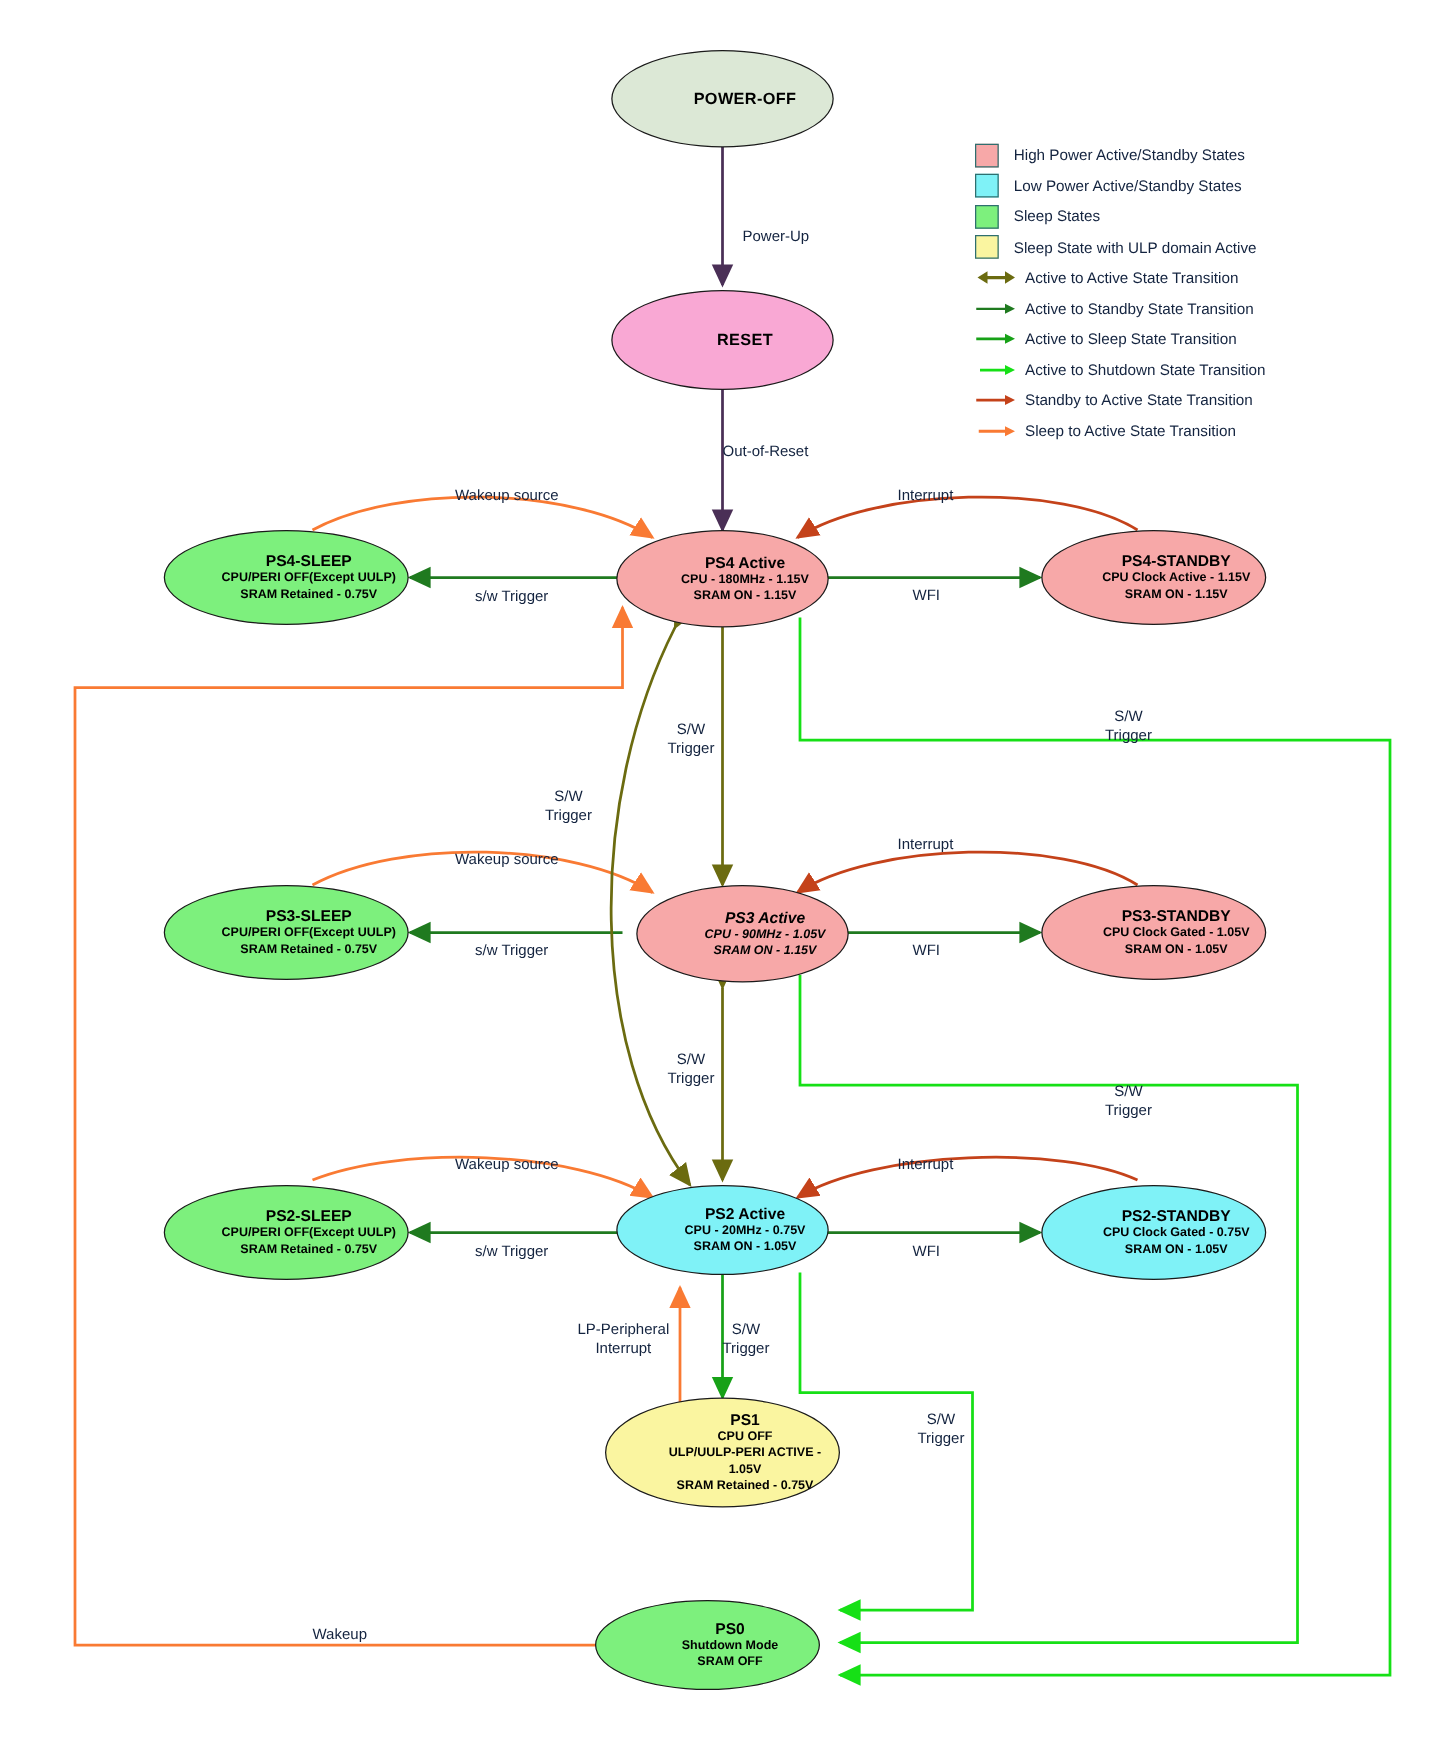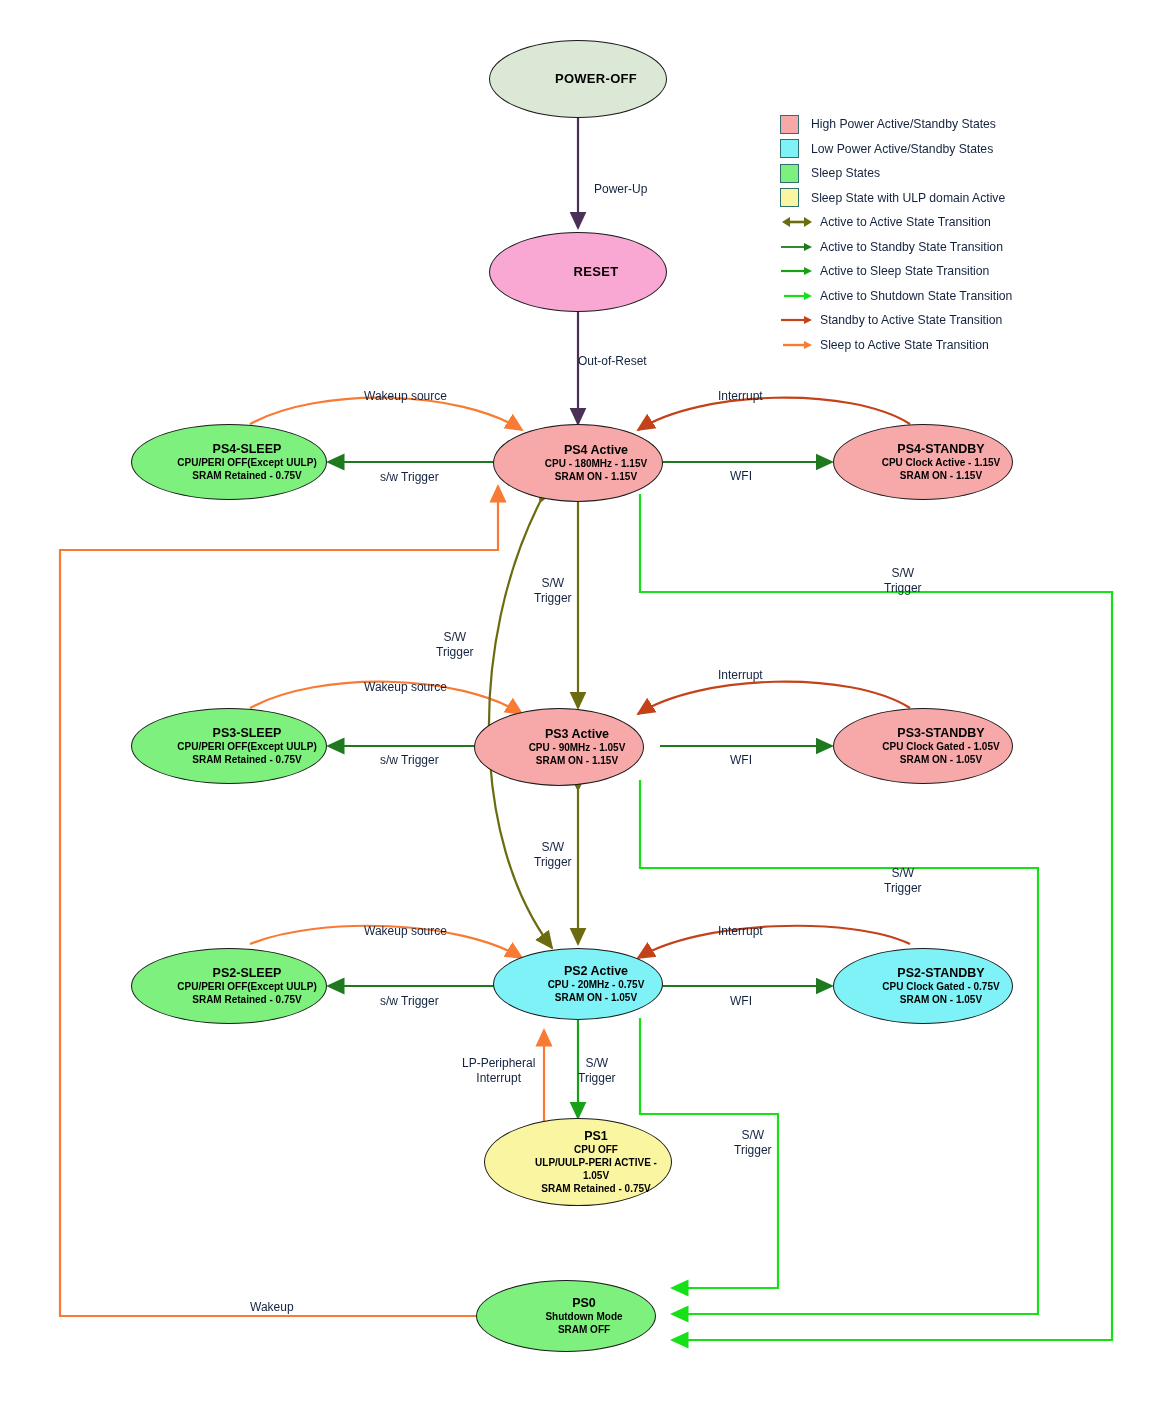--- a/index.html
+++ b/index.html
@@ -137,21 +137,21 @@
   </div>
 
   <div class="node c-sleep" style="left:131px;top:708px;width:196px;height:76px;">
     <div class="lbl">
       <div class="l1">PS3-SLEEP</div>
       <div class="ln">CPU/PERI OFF(Except UULP)</div>
       <div class="ln">SRAM Retained - 0.75V</div>
     </div>
   </div>
 
-  <div class="node c-hp" style="left:474px;top:708px;width:170px;height:78px;">
+  <div class="node c-hp" style="left:509px;top:708px;width:170px;height:78px;font-style:italic;">
     <div class="lbl">
       <div class="l1">PS3 Active</div>
       <div class="ln">CPU - 90MHz - 1.05V</div>
       <div class="ln">SRAM ON - 1.15V</div>
     </div>
   </div>
 
   <div class="node c-hp" style="left:833px;top:708px;width:180px;height:76px;align-items:center;">
     <div class="lbl">
       <div class="l1">PS3-STANDBY</div>

